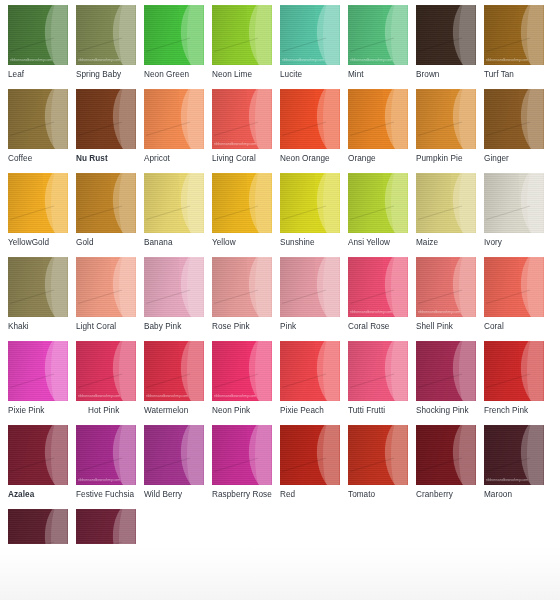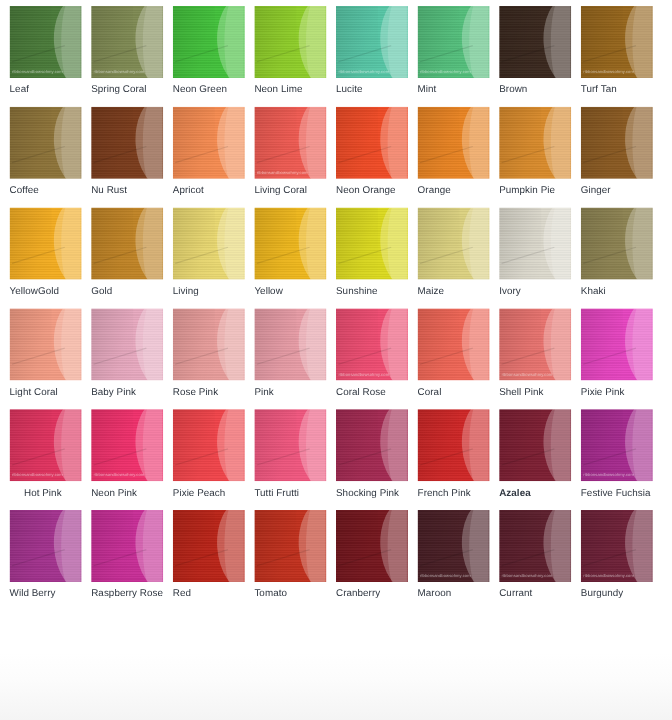--- a/index.html
+++ b/index.html
@@ -150,21 +150,21 @@
     <div class="swatch-cell">
       <div class="swatch-chip">
         <div class="chip-base" style="background: rgb(127, 138, 83);"></div>
         <div class="chip-shade"></div>
         <div class="chip-weave"></div>
         <div class="chip-fold"></div>
         <div class="chip-fold-edge"></div>
         <div class="chip-diag"></div>
         <div class="chip-watermark">ribbonsandbowsohmy.com</div>
       </div>
-      <div class="swatch-label" style="color: rgb(47, 54, 64);">Spring Coral</div>
+      <div class="swatch-label" style="color: rgb(47, 54, 64);">Spring Baby</div>
     </div>
     <div class="swatch-cell">
       <div class="swatch-chip no-watermark">
         <div class="chip-base" style="background: rgb(67, 193, 60);"></div>
         <div class="chip-shade"></div>
         <div class="chip-weave"></div>
         <div class="chip-fold"></div>
         <div class="chip-fold-edge"></div>
         <div class="chip-diag"></div>
       </div>
@@ -241,21 +241,21 @@
     </div>
     <div class="swatch-cell">
       <div class="swatch-chip no-watermark">
         <div class="chip-base" style="background: rgb(122, 60, 28);"></div>
         <div class="chip-shade"></div>
         <div class="chip-weave"></div>
         <div class="chip-fold"></div>
         <div class="chip-fold-edge"></div>
         <div class="chip-diag"></div>
       </div>
-      <div class="swatch-label" style="color: rgb(47, 54, 64);">Nu Rust</div>
+      <div class="swatch-label" style="color: rgb(47, 54, 64); font-weight: bold;">Nu Rust</div>
     </div>
     <div class="swatch-cell">
       <div class="swatch-chip no-watermark">
         <div class="chip-base" style="background: rgb(245, 139, 81);"></div>
         <div class="chip-shade"></div>
         <div class="chip-weave"></div>
         <div class="chip-fold"></div>
         <div class="chip-fold-edge"></div>
         <div class="chip-diag"></div>
       </div>
@@ -341,21 +341,21 @@
     </div>
     <div class="swatch-cell">
       <div class="swatch-chip no-watermark">
         <div class="chip-base" style="background: rgb(233, 216, 113);"></div>
         <div class="chip-shade"></div>
         <div class="chip-weave"></div>
         <div class="chip-fold"></div>
         <div class="chip-fold-edge"></div>
         <div class="chip-diag"></div>
       </div>
-      <div class="swatch-label" style="color: rgb(47, 54, 64);">Living</div>
+      <div class="swatch-label" style="color: rgb(47, 54, 64);">Banana</div>
     </div>
     <div class="swatch-cell">
       <div class="swatch-chip no-watermark">
         <div class="chip-base" style="background: rgb(238, 183, 29);"></div>
         <div class="chip-shade"></div>
         <div class="chip-weave"></div>
         <div class="chip-fold"></div>
         <div class="chip-fold-edge"></div>
         <div class="chip-diag"></div>
       </div>
@@ -367,20 +367,31 @@
         <div class="chip-shade"></div>
         <div class="chip-weave"></div>
         <div class="chip-fold"></div>
         <div class="chip-fold-edge"></div>
         <div class="chip-diag"></div>
       </div>
       <div class="swatch-label" style="color: rgb(47, 54, 64);">Sunshine</div>
     </div>
     <div class="swatch-cell">
       <div class="swatch-chip no-watermark">
+        <div class="chip-base" style="background: rgb(181, 212, 50);"></div>
+        <div class="chip-shade"></div>
+        <div class="chip-weave"></div>
+        <div class="chip-fold"></div>
+        <div class="chip-fold-edge"></div>
+        <div class="chip-diag"></div>
+      </div>
+      <div class="swatch-label" style="color: rgb(47, 54, 64);">Ansi Yellow</div>
+    </div>
+    <div class="swatch-cell">
+      <div class="swatch-chip no-watermark">
         <div class="chip-base" style="background: rgb(219, 209, 128);"></div>
         <div class="chip-shade"></div>
         <div class="chip-weave"></div>
         <div class="chip-fold"></div>
         <div class="chip-fold-edge"></div>
         <div class="chip-diag"></div>
       </div>
       <div class="swatch-label" style="color: rgb(47, 54, 64);">Maize</div>
     </div>
     <div class="swatch-cell">
@@ -455,43 +466,43 @@
         <div class="chip-shade"></div>
         <div class="chip-weave"></div>
         <div class="chip-fold"></div>
         <div class="chip-fold-edge"></div>
         <div class="chip-diag"></div>
         <div class="chip-watermark">ribbonsandbowsohmy.com</div>
       </div>
       <div class="swatch-label" style="color: rgb(47, 54, 64);">Coral Rose</div>
     </div>
     <div class="swatch-cell">
+      <div class="swatch-chip">
+        <div class="chip-base" style="background: rgb(232, 115, 111);"></div>
+        <div class="chip-shade"></div>
+        <div class="chip-weave"></div>
+        <div class="chip-fold"></div>
+        <div class="chip-fold-edge"></div>
+        <div class="chip-diag"></div>
+        <div class="chip-watermark">ribbonsandbowsohmy.com</div>
+      </div>
+      <div class="swatch-label" style="color: rgb(47, 54, 64);">Shell Pink</div>
+    </div>
+    <div class="swatch-cell">
       <div class="swatch-chip no-watermark">
         <div class="chip-base" style="background: rgb(239, 102, 86);"></div>
         <div class="chip-shade"></div>
         <div class="chip-weave"></div>
         <div class="chip-fold"></div>
         <div class="chip-fold-edge"></div>
         <div class="chip-diag"></div>
       </div>
       <div class="swatch-label" style="color: rgb(47, 54, 64);">Coral</div>
     </div>
     <div class="swatch-cell">
-      <div class="swatch-chip">
-        <div class="chip-base" style="background: rgb(232, 115, 111);"></div>
-        <div class="chip-shade"></div>
-        <div class="chip-weave"></div>
-        <div class="chip-fold"></div>
-        <div class="chip-fold-edge"></div>
-        <div class="chip-diag"></div>
-        <div class="chip-watermark">ribbonsandbowsohmy.com</div>
-      </div>
-      <div class="swatch-label" style="color: rgb(47, 54, 64);">Shell Pink</div>
-    </div>
-    <div class="swatch-cell">
       <div class="swatch-chip no-watermark">
         <div class="chip-base" style="background: rgb(230, 69, 192);"></div>
         <div class="chip-shade"></div>
         <div class="chip-weave"></div>
         <div class="chip-fold"></div>
         <div class="chip-fold-edge"></div>
         <div class="chip-diag"></div>
       </div>
       <div class="swatch-label" style="color: rgb(47, 54, 64);">Pixie Pink</div>
     </div>
@@ -502,20 +513,32 @@
         <div class="chip-weave"></div>
         <div class="chip-fold"></div>
         <div class="chip-fold-edge"></div>
         <div class="chip-diag"></div>
         <div class="chip-watermark">ribbonsandbowsohmy.com</div>
       </div>
       <div class="swatch-label" style="color: rgb(47, 54, 64); padding-left: 12px;">Hot Pink</div>
     </div>
     <div class="swatch-cell">
       <div class="swatch-chip">
+        <div class="chip-base" style="background: rgb(221, 48, 73);"></div>
+        <div class="chip-shade"></div>
+        <div class="chip-weave"></div>
+        <div class="chip-fold"></div>
+        <div class="chip-fold-edge"></div>
+        <div class="chip-diag"></div>
+        <div class="chip-watermark">ribbonsandbowsohmy.com</div>
+      </div>
+      <div class="swatch-label" style="color: rgb(47, 54, 64);">Watermelon</div>
+    </div>
+    <div class="swatch-cell">
+      <div class="swatch-chip">
         <div class="chip-base" style="background: rgb(240, 49, 108);"></div>
         <div class="chip-shade"></div>
         <div class="chip-weave"></div>
         <div class="chip-fold"></div>
         <div class="chip-fold-edge"></div>
         <div class="chip-diag"></div>
         <div class="chip-watermark">ribbonsandbowsohmy.com</div>
       </div>
       <div class="swatch-label" style="color: rgb(47, 54, 64);">Neon Pink</div>
     </div>

